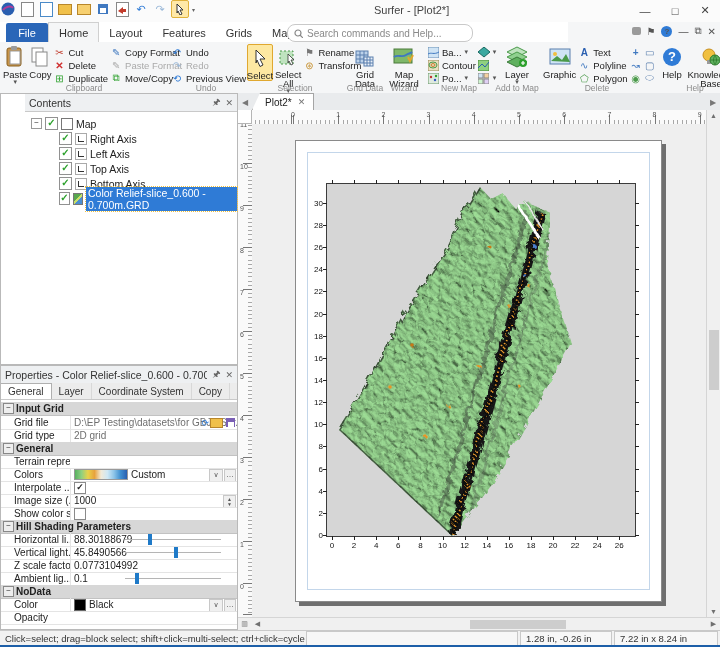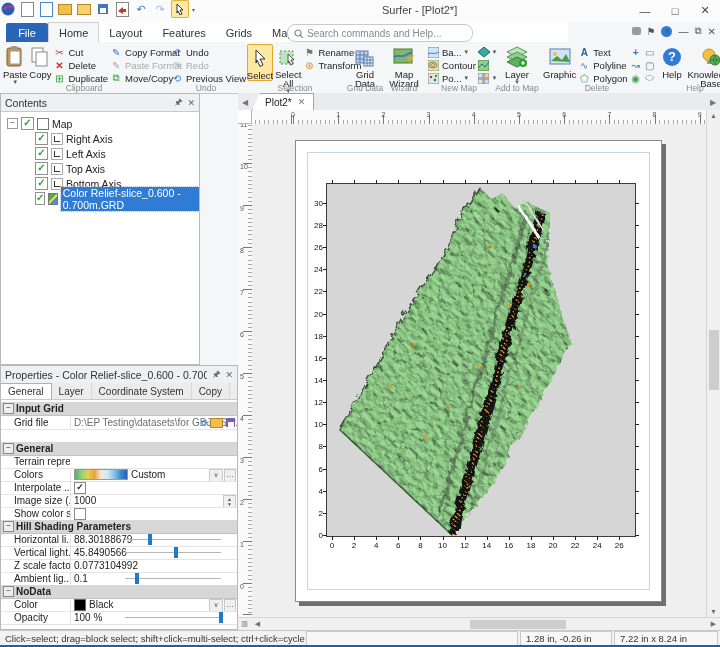--- a/index.html
+++ b/index.html
@@ -5,21 +5,21 @@
   html,body{margin:0;padding:0;background:#888;}
   #app{position:relative;width:720px;height:647px;background:#f5f6f7;font-family:"Liberation Sans",sans-serif;
        font-size:11px;color:#222;overflow:hidden;border-bottom:2px solid #1d5fa8;box-sizing:border-box;}
   .abs{position:absolute;}
   
   .titlebar{left:0;top:0;width:720px;height:22px;background:#fbfbfb;}
   .qat{left:2px;top:2px;height:18px;display:flex;align-items:center;gap:3px;}
   .qicon{width:16px;height:16px;display:flex;align-items:center;justify-content:center;font-size:11px;}
   .qicon svg{display:block;}
   .qsel{background:#ffe9a8;border:1px solid #e0b23c;border-radius:2px;}
-  .title-text{left:374px;top:4px;font-size:11px;color:#444;margin-left:8px;}
+  .title-text{left:374px;top:4px;font-size:11px;color:#444;}
   .winbtns{right:0;top:0;display:flex;}
   .winbtn{width:30px;height:21px;display:flex;align-items:center;justify-content:center;color:#444;font-size:11px;}
   
   .tabrow{left:0;top:22px;width:568px;height:20px;background:#fff;display:flex;align-items:flex-end;}
   .ftab{margin-left:6px;width:42px;height:19px;background:#2a66b8;color:#fff;display:flex;align-items:center;justify-content:center;border-radius:2px 2px 0 0;}
   .rtab{padding:0 10px;height:19px;display:flex;align-items:center;color:#333;}
   .rtab.active{background:#f5f6f7;border:1px solid #d0d0d0;border-bottom:none;}
   .searchbox{left:287px;top:24px;width:172px;height:16px;border:1px solid #c9c9c9;border-radius:8px;background:#fff;display:flex;align-items:center;gap:4px;padding:0 6px;}
   .searchbox .ph{color:#8a8a8a;font-size:10px;white-space:nowrap;overflow:hidden;}
   .miniicons{right:4px;top:24px;display:flex;gap:6px;align-items:center;height:14px;}
@@ -487,21 +487,21 @@
               <circle cx="14" cy="13" r="5" fill="#5fb05f" stroke="#2a7a2a"></circle>
               <path d="M9.5 13h9M14 8.5c2 3 2 6 0 9M14 8.5c-2 3-2 6 0 9" stroke="#2a7a2a" fill="none" stroke-width=".8"></path>
             </svg>
           </span>
         <span class="bl">Knowledge Base</span>
       </div>
       <div class="grp-label">Help</div>
     </div>
   </div>
 
-  <div class="abs panel" style="left:0;top:93px;width:200px;height:272px;">
+  <div class="abs panel" style="left:0;top:93px;width:238px;height:272px;padding-left:24px;">
     <div class="phead">
       <span>Contents</span>
         <span class="sp"></span>
       <span class="phico">🖈</span>
       <span class="phico">✕</span>
     </div>
     <div style="position:relative">
       <div class="trow" style="top:4px;left:6px">
         <span class="expander">−</span>
         <span class="chk">✓</span>
@@ -556,20 +556,26 @@
         </div>
       <div class="prow" style="top:17px">
         <div class="plabel">Grid file</div>
         <div class="pval">
             <span class="gv" style="white-space:nowrap">D:\EP Testing\datasets\for GBJ - Sur...</span>
           <span style="position:absolute;right:28px;color:#2f7bd6;font-size:9px">⟳</span>
           <span class="folder" style="position:absolute;right:14px;width:11px;height:8px"></span>
           <span class="floppy" style="position:absolute;right:2px;width:9px;height:9px"></span>
         </div>
       </div>
+      <div class="prow" style="top:30px">
+        <div class="plabel">Grid type</div>
+        <div class="pval">
+            <span class="gv">2D grid</span>
+          </div>
+      </div>
       <div class="psec" style="top:43px">
           <span class="minus">−</span>
           <b>General</b>
         </div>
       <div class="prow" style="top:56px">
         <div class="plabel">Terrain repre...</div>
       </div>
       <div class="prow" style="top:69px">
         <div class="plabel">Colors</div>
         <div class="pval">
@@ -646,26 +652,20 @@
         <div class="plabel">Color</div>
         <div class="pval">
             <span class="swatch"></span>
             <span>Black</span>
             <span class="ddv dd2">∨</span>
             <span class="dots">…</span>
           </div>
       </div>
       <div class="prow" style="top:212px">
         <div class="plabel">Opacity</div>
-        <div class="pval">
-            <span>100 %</span>
-          <span class="sldtrack">
-              <span class="sldthumb" style="left:98%"></span>
-            </span>
-          </div>
       </div>
     </div>
   </div>
 
   <div class="abs tabbar">
     <span class="navarr">◀</span>
     <div class="doctab">
       <span>Plot2*</span>
         <span class="x">✕</span>
     </div>

